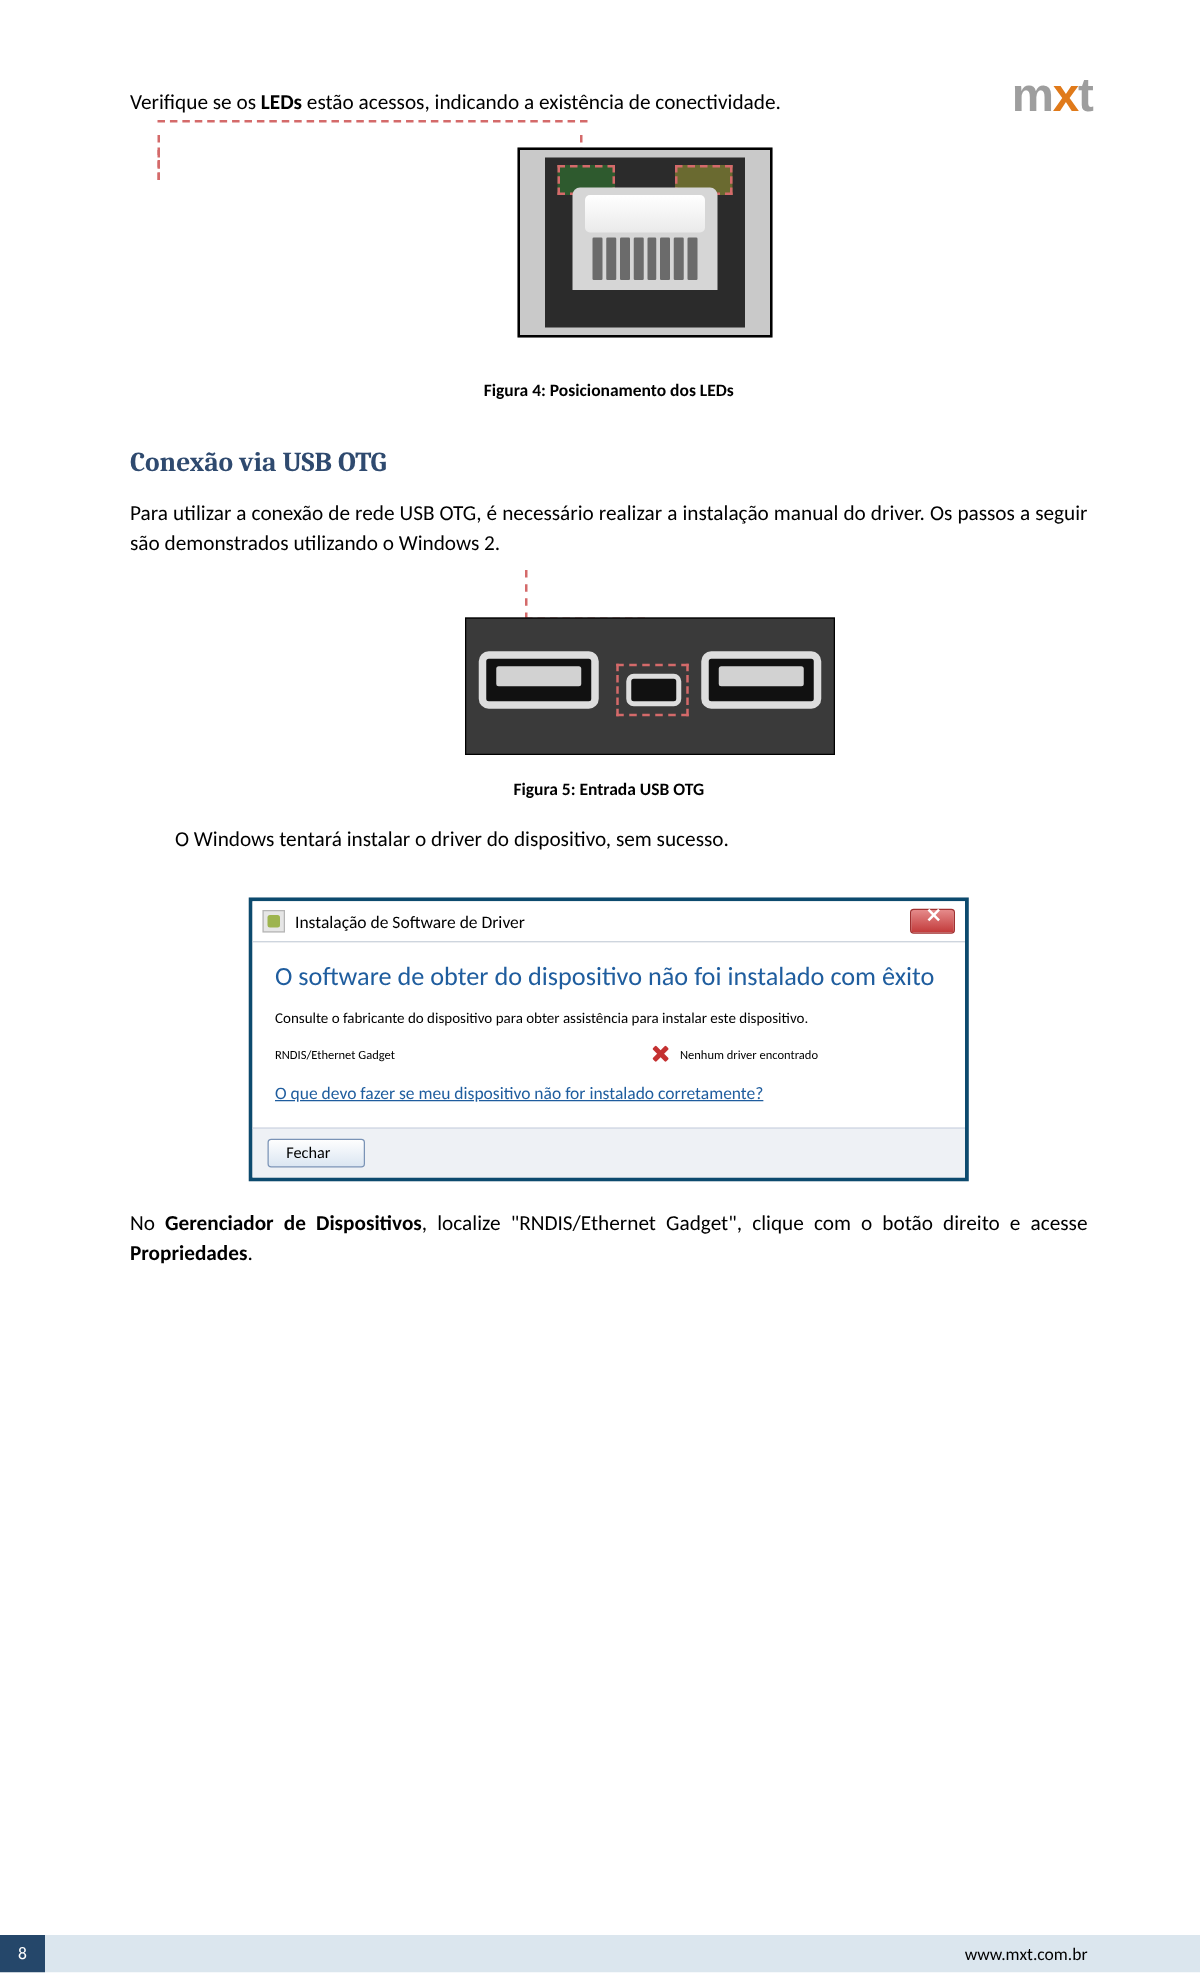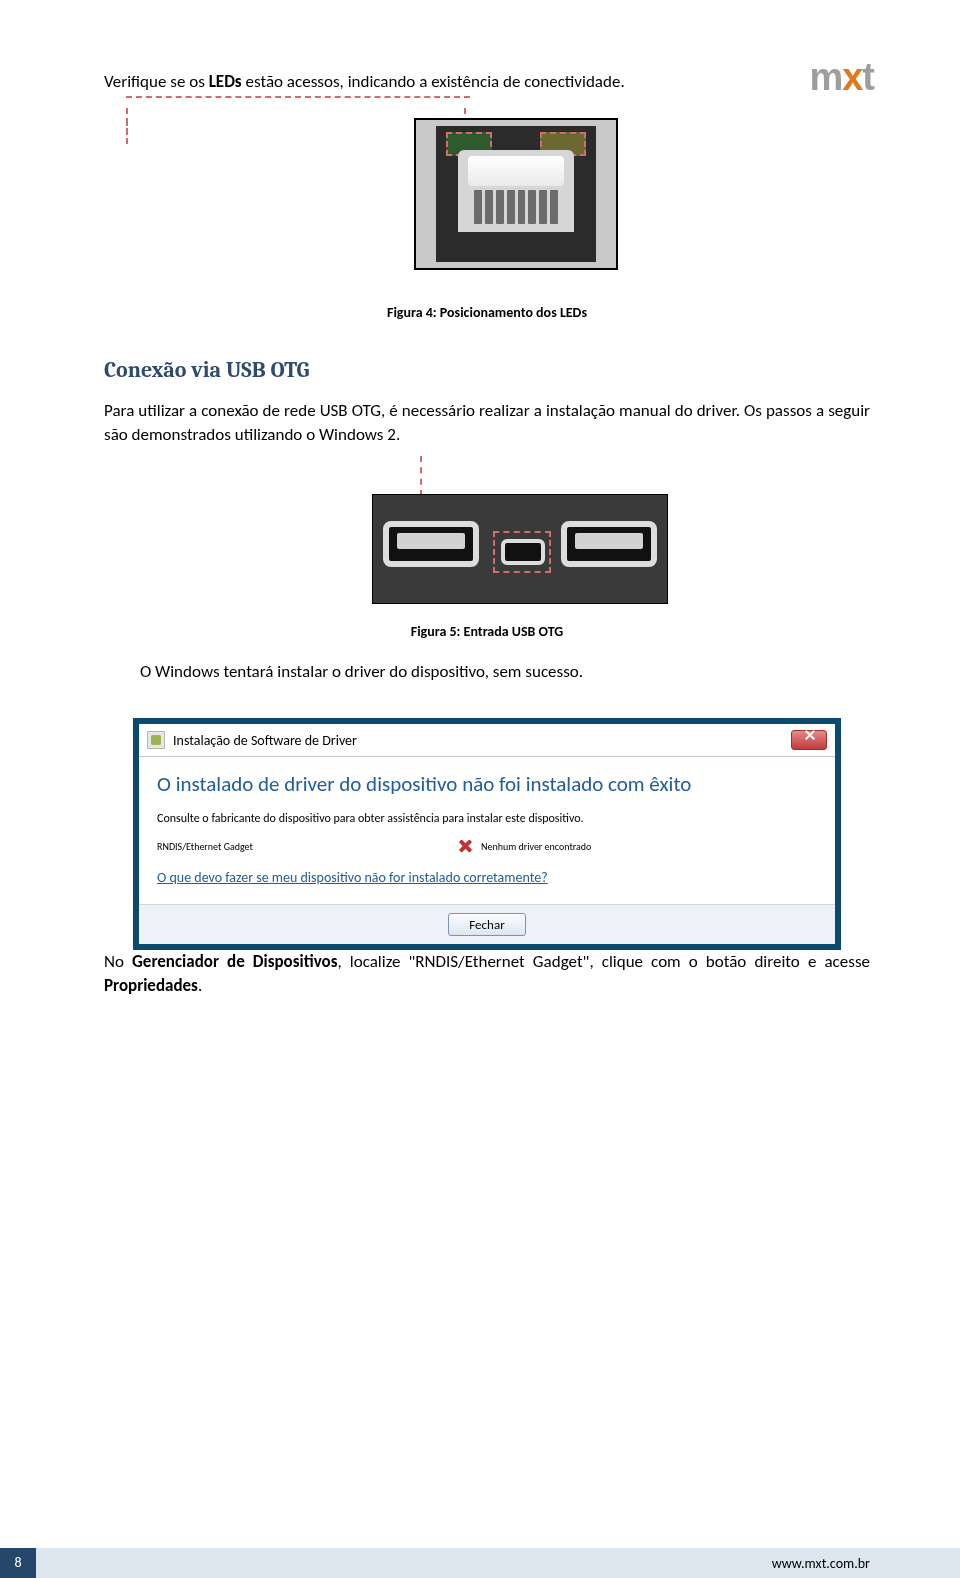--- a/index.html
+++ b/index.html
@@ -127,22 +127,22 @@
     position:absolute; left:128px; top:44px; width:44px; height:26px;
     border:4px solid #ddd; background:#111; border-radius:6px;
   }
   .usb-otg-dash {
     position:absolute; left:120px; top:36px; width:58px; height:42px;
     border:2px dashed #d46a6a;
   }
   .para3 { margin-top: 20px; margin-left: 36px; }
   .win7box {
     margin: 34px auto 0 auto;
-    width: 708px; font-size: 15px;
-    border:6px solid #0c4a6e;
+    width: 576px; font-size: 15px;
+    border:3px solid #0c4a6e;
     background:#e5e5e5;
   }
   .win7title {
     background:#fff;
     border-bottom:1px solid #bfc7d4;
     display:flex; align-items:center; padding:6px 8px;
   }
   .win7title .ticon {
     width:18px;height:18px;background:#e6e6e6;border:1px solid #b5b5b5;margin-right:8px;
     position:relative;
@@ -165,29 +165,29 @@
   .win7row .dev{ width:300px; }
   .win7row .xicon{
     width:18px;height:18px;margin-right:6px;position:relative;
   }
   .win7row .xicon::before,.win7row .xicon::after{
     content:"";position:absolute;left:1px;top:7px;width:15px;height:4px;background:#c43131;border-radius:1px;
   }
   .win7row .xicon::before{transform:rotate(45deg);}
   .win7row .xicon::after{transform:rotate(-45deg);}
   .win7link{ color:#1f5d9e; text-decoration:underline; font-size:14px; display:inline-block; margin-top:2px; }
-  .win7btnrow{ background:#eef1f5; border-top:1px solid #cfd6e3; padding:8px 12px; text-align:center; }
+  .win7btnrow{ background:#eef1f5; border-top:1px solid #cfd6e3; padding:8px 12px; text-align:left; }
   .win7btn{
     display:inline-block; min-width:78px; padding:3px 14px;
     border:1px solid #7a93b6; border-radius:3px;
     background:linear-gradient(#fefefe,#dbe6f2);
     font-size:13px;
   }
   .caption6 { margin-top: 18px; }
-  .para4 { }
+  .para4 { margin-top: 22px; }
   .underline-strong{ font-weight:bold; text-decoration:underline; }
   .footer {
     position:absolute; bottom:0; left:0; right:0;
     display:flex; align-items:center;
     font-size:14px;
   }
   .footer .pgnum {
     background:#25476a; color:#fff;
     width:36px; height:30px; line-height:30px; text-align:center;
   }
@@ -252,21 +252,21 @@
 
   <p class="para para3">O Windows tentará instalar o driver do dispositivo, sem sucesso.</p>
 
   <div class="win7box">
     <div class="win7title">
       <div class="ticon"></div>
       <div class="ttext">Instalação de Software de Driver</div>
       <div class="closebtn"></div>
     </div>
     <div class="win7body">
-      <div class="win7h1">O instalado de driver do dispositivo não foi instalado com êxito</div>
+      <div class="win7h1">O software de obter do dispositivo não foi instalado com êxito</div>
       <div class="win7p">Consulte o fabricante do dispositivo para obter assistência para instalar este dispositivo.</div>
       <div class="win7row">
         <div class="dev">RNDIS/Ethernet Gadget</div>
         <div class="xicon"></div>
         <div>Nenhum driver encontrado</div>
       </div>
       <a class="win7link">O que devo fazer se meu dispositivo não for instalado corretamente?</a>
     </div>
     <div class="win7btnrow">
       <span class="win7btn">Fechar</span>

